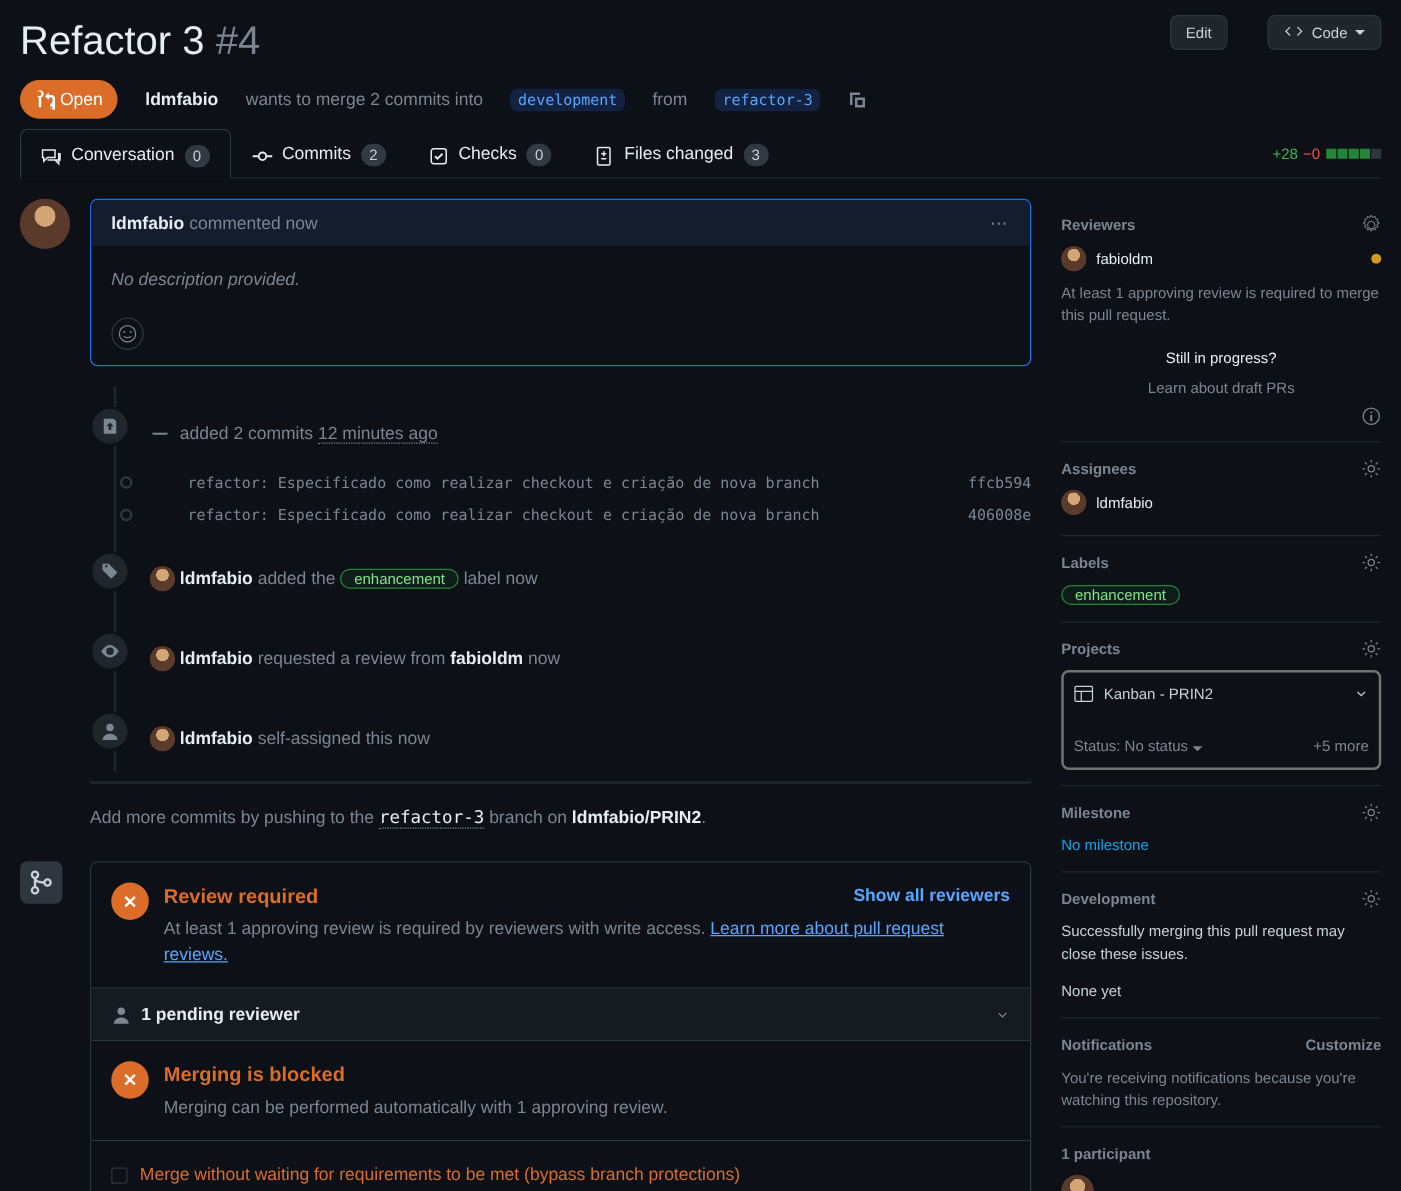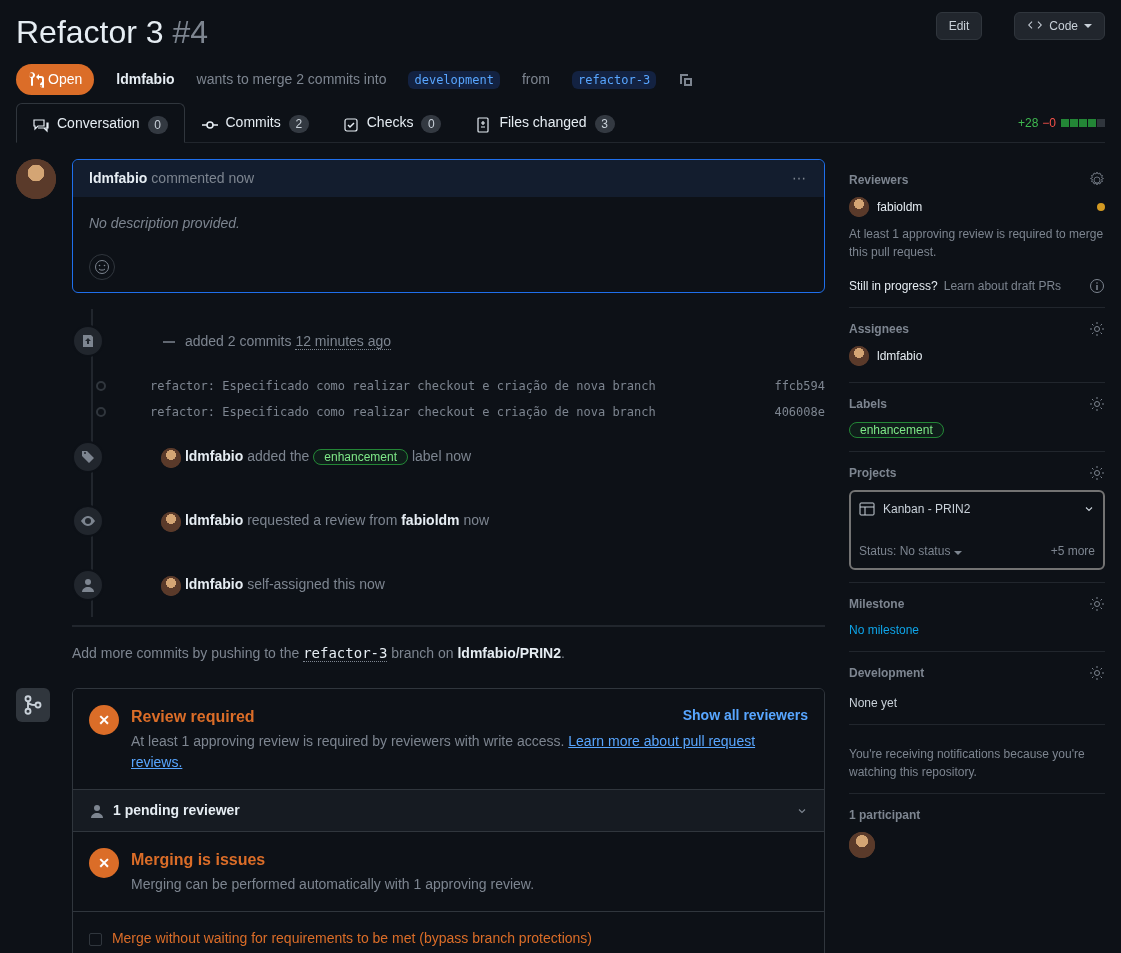--- a/index.html
+++ b/index.html
@@ -46,21 +46,21 @@
 .comment-box { flex: 1; border: 1px solid #1f6feb; border-radius: 6px; }
 .comment-head { background: #131d2e; padding: 8px 16px; display: flex; align-items: center; color: #7d8590; border-radius:6px 6px 0 0;}
 .comment-head .strong { margin-right: 4px; }
 .comment-menu { margin-left: auto; letter-spacing: 2px; cursor:pointer;}
 .comment-body { padding: 16px; color: #7d8590; font-style: italic; }
 .comment-foot { padding: 4px 16px 12px; }
 .emoji-btn { width: 26px; height: 26px; border: 1px solid #30363d; border-radius: 50%; display: flex; align-items: center; justify-content: center; color: #7d8590; cursor: pointer; }
 
 .tl-items { margin-left: 56px; border-left:0; position:relative;}
 .tl-items::before { content:''; position:absolute; left:19px; top:0; bottom:0; width:2px; background:#21262d;}
-.tl-item { display: flex; align-items: center; padding: 16px 0; position: relative; gap: 41px; }
+.tl-item { display: flex; align-items: flex-end; padding: 16px 0; position: relative; }
 .tl-badge { width: 32px; height: 32px; border-radius: 50%; background: #21262d; border: 2px solid #0d1117; display: flex; align-items: center; justify-content: center; margin-right: 16px; z-index:1; color:#7d8590;}
 .tl-text { color: #7d8590; }
 .tl-text .strong { color: #e6edf3; }
 .dotted { border-bottom: 1px dotted #7d8590; }
 .label-pill { border: 1px solid #238636; color: #7ee787; padding: 0 10px; border-radius: 12px; font-size: 12px; background:rgba(35,134,54,0.1);}
 
 .commit-row { display:flex; align-items:center; padding: 4px 0 4px 16px; position:relative; margin-left: 8px;}
 .commit-dot { width:10px; height:10px; border-radius:50%; border:2px solid #30363d; background:#0d1117; margin-right: 36px; z-index:1;}
 .commit-msg { flex:1; font-family: ui-monospace, monospace; font-size:12px; color:#7d8590; padding-left:8px;}
 .commit-sha { font-family: ui-monospace, monospace; font-size:12px; color:#7d8590; }
@@ -86,21 +86,21 @@
 .bypass { color:#db6d28; }
 
 
 .sidebar { font-size: 12px; color: #7d8590; }
 .side-sec { padding: 12px 0; border-bottom: 1px solid #21262d; }
 .side-head { display: flex; align-items: center; justify-content: space-between; margin-bottom: 8px; font-weight:600; color:#7d8590;}
 .gear { color: #7d8590; cursor: pointer; }
 .side-item { display: flex; align-items: center; gap: 8px; color: #e6edf3; margin-bottom:4px;}
 .yellow-dot { width: 8px; height: 8px; border-radius: 50%; background: #d29922; margin-left:auto;}
 .side-note { font-size: 12px; color: #7d8590; margin-top:8px;}
-.draft-row { display:flex; align-items:center; gap:6px; margin-top:16px; color:#e6edf3;}
+.draft-row { display:flex; align-items:center; gap:6px; margin-top:16px; color:#e6edf3;flex-direction:column;}
 .project-box { border:2px solid #737373; border-radius:6px; padding:8px; margin-top:8px;}
 .project-top { display:flex; align-items:center; gap:8px; color:#c9d1d9;}
 .project-bot { display:flex; justify-content:space-between; margin-top:24px; color:#7d8590;}
 .btn-unsub { width:100%; background:#21262d; border:1px solid #30363d; color:#c9d1d9; padding:5px; border-radius:6px; display:flex; align-items:center; justify-content:center; gap:6px; margin-top:8px;}
 .customize { color:#7d8590; font-size:12px;}
 .avatar-med { width:26px; height:26px; border-radius:50%; background:#5a3a2a; display:inline-block; margin-top:8px; position:relative; overflow:hidden;}
 .avatar-med::after{content:'';position:absolute;inset:0;background:radial-gradient(circle at 50% 35%, #d4a574 28%, #5a3a2a 29%);}
 
 svg { fill: currentColor; }
 .caret { width:0;height:0;border-left:4px solid transparent;border-right:4px solid transparent;border-top:4px solid currentColor;display:inline-block;}
@@ -326,21 +326,21 @@
               </svg>
             <span class="strong" style="color:#e6edf3">1 pending reviewer</span>
             <svg class="chev" viewBox="0 0 16 16" style="margin-left:auto;color:#7d8590">
                 <path d="M4 6l4 4 4-4" fill="none" stroke="currentColor" stroke-width="1.5"></path>
               </svg>
           </div>
           <div class="merge-sec">
             <div class="merge-heading">
               <div class="status-circle fail">✕</div>
               <div>
-                <div class="merge-title">Merging is issues</div>
+                <div class="merge-title">Merging is blocked</div>
                 <div class="merge-sub">Merging can be performed automatically with 1 approving review.</div>
               </div>
             </div>
           </div>
           <div class="merge-sec">
             <div style="margin-bottom:12px">
               <span class="chk"></span>
               <span class="bypass">Merge without waiting for requirements to be met (bypass branch protections)</span>
             </div>
 
@@ -438,24 +438,29 @@
       </div>
 
       <div class="side-sec">
         <div class="side-head">
           <span>Development</span>
           <svg class="gear" width="16" height="16" viewBox="0 0 16 16">
               <circle cx="8" cy="8" r="2.5" fill="none" stroke="currentColor"></circle>
               <path d="M8 1v2M8 13v2M1 8h2M13 8h2M3 3l1.5 1.5M11.5 11.5L13 13M13 3l-1.5 1.5M4.5 11.5L3 13" stroke="currentColor"></path>
             </svg>
         </div>
+        <div style="color:#c9d1d9">Successfully merging this pull request may close these issues.</div>
         <div style="margin-top:12px;color:#c9d1d9">None yet</div>
       </div>
 
       <div class="side-sec">
+        <div class="side-head">
+          <span>Notifications</span>
+          <span class="customize">Customize</span>
+        </div>
         <div class="side-note">You're receiving notifications because you're watching this repository.</div>
       </div>
 
       <div class="side-sec" style="border-bottom:none">
         <div style="color:#7d8590;font-weight:600">1 participant</div>
         <span class="avatar-med"></span>
       </div>
     </div>
   </div>
 </div>

